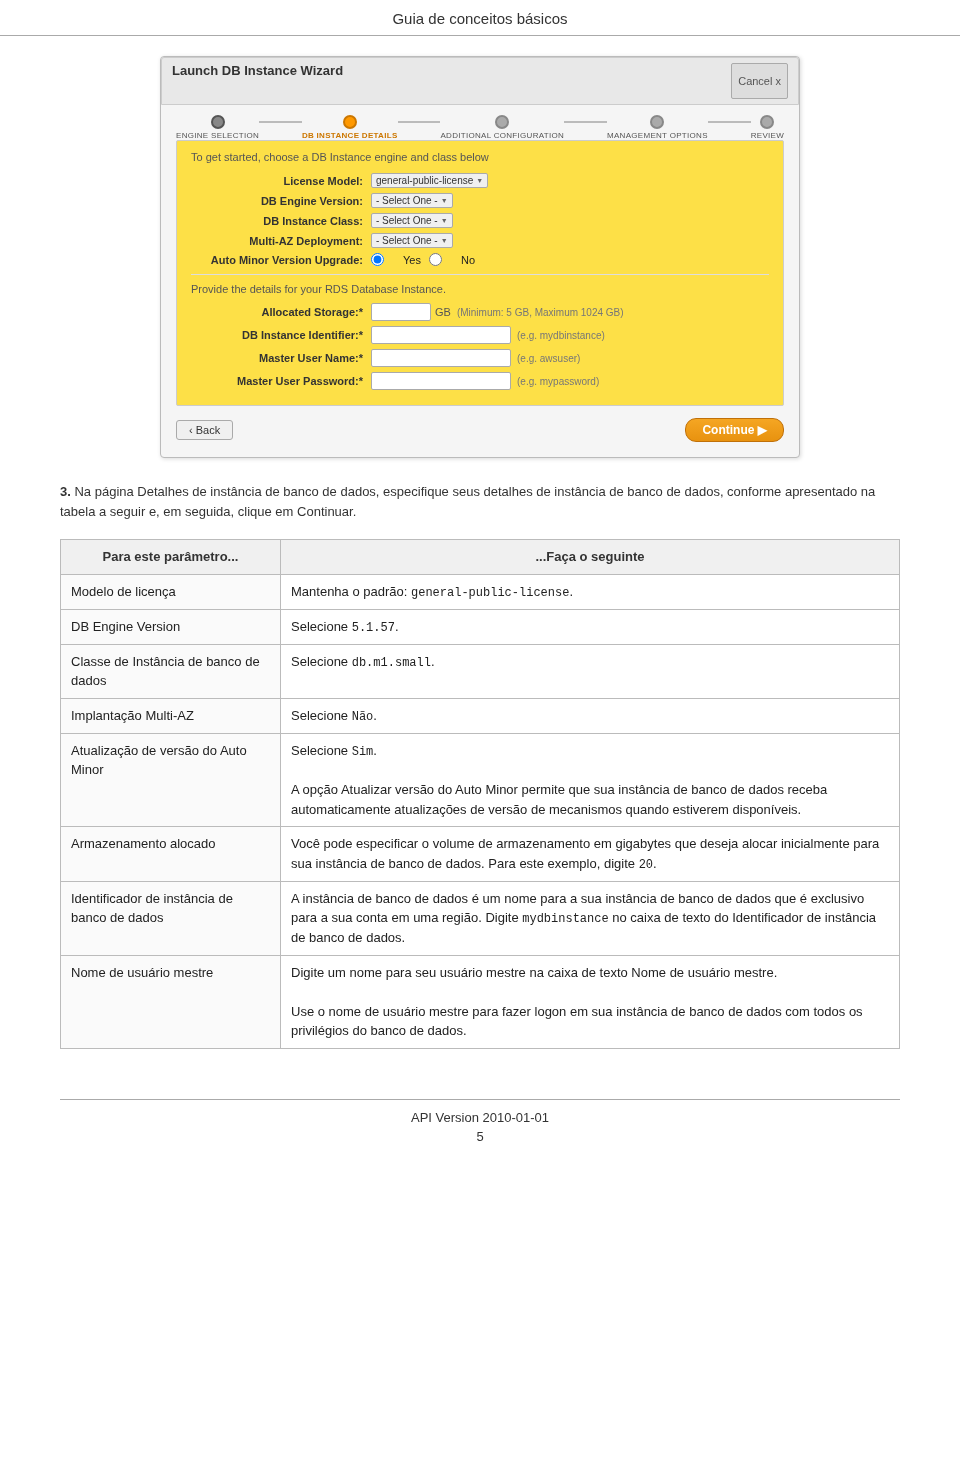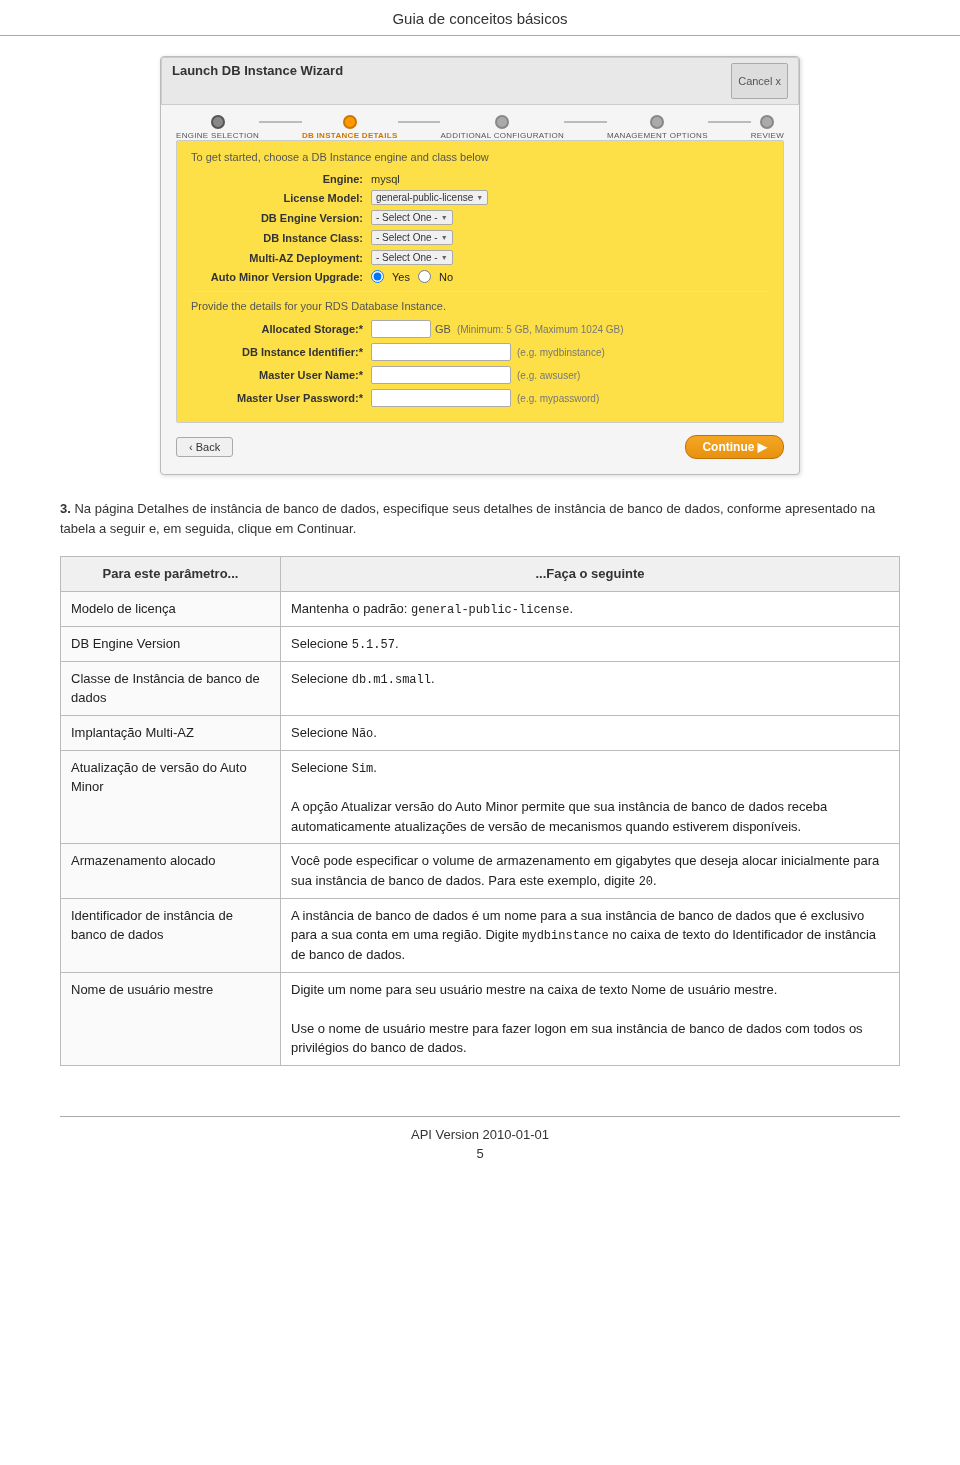--- a/index.html
+++ b/index.html
@@ -188,21 +188,21 @@
 
     .radio-group {
       display: flex;
       align-items: center;
       gap: 8px;
     }
 
     .radio-option {
       display: flex;
       align-items: flex-end;
-      gap: 8px;
+      gap: 19px;
       font-size: 11px;
     }
 
     
     .wizard-footer {
       display: flex;
       justify-content: space-between;
       align-items: center;
       margin-top: 12px;
     }
@@ -355,24 +355,20 @@
 
       <div class="step-block">
         <div class="wizard-step-circle"></div>
         <div class="wizard-step-label">REVIEW</div>
       </div>
     </div>
 
     <div class="wizard-body">
       <div class="wizard-subtitle">To get started, choose a DB Instance engine and class below</div>
 
-      <div class="form-row">
-        <span class="form-label">Engine:</span>
-        <span class="form-value">mysql</span>
-      </div>
 
       <div class="form-row">
         <span class="form-label">License Model:</span>
         <span class="form-select">
           <span>general-public-license</span>
         </span>
       </div>
 
       <div class="form-row">
         <span class="form-label">DB Engine Version:</span>

